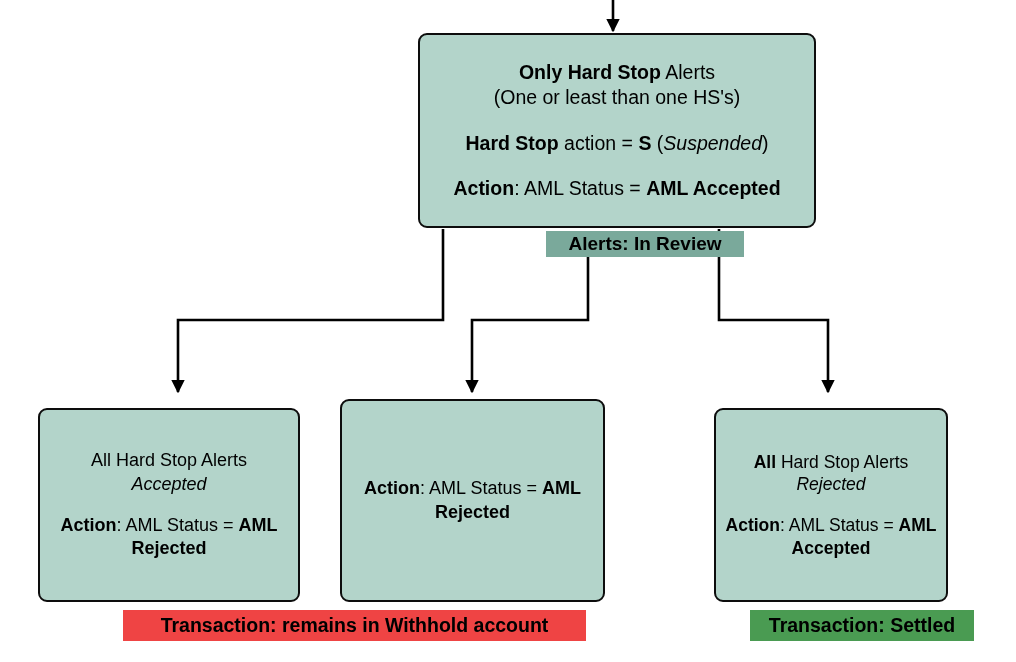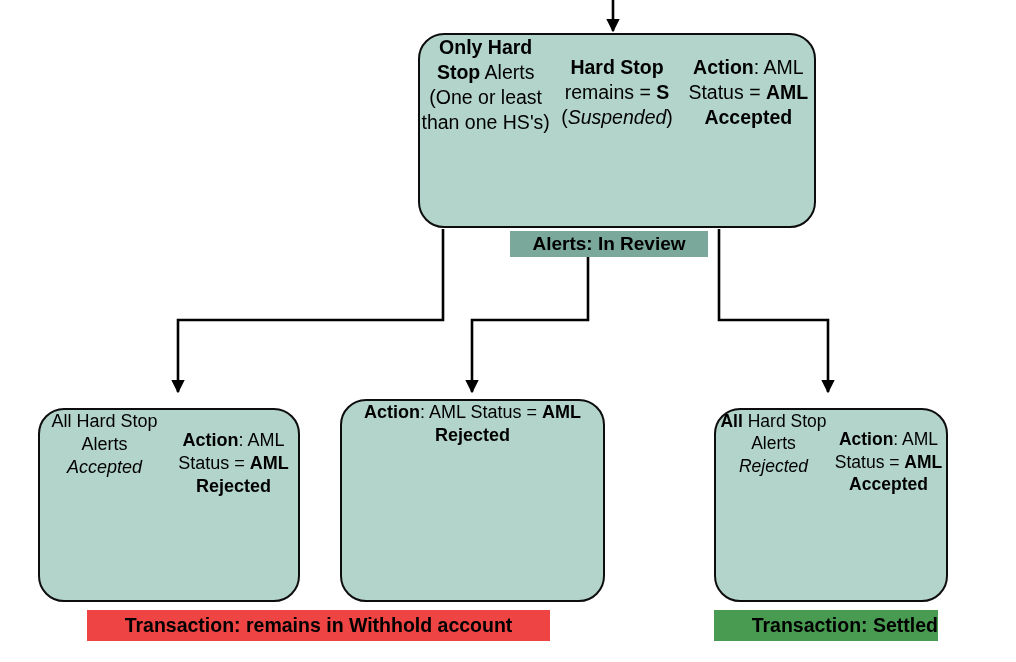--- a/index.html
+++ b/index.html
@@ -24,22 +24,24 @@
     top: 0;
     width: 1016px;
     height: 662px;
     pointer-events: none;
   }
   .node {
     position: absolute;
     box-sizing: border-box;
     background: #b3d4ca;
     border: 2.5px solid #0d0d0d;
-    border-radius: 26px;
+    border-radius: 9px;
     display: flex;
+    flex-direction: column;
+    align-items: center;
     justify-content: center;
     text-align: center;
     line-height: 1.28;
     z-index: 2;
   }
   .node .para {
     width: 100%;
   }
   .node .para + .para {
     margin-top: 1.05em;
@@ -78,20 +80,21 @@
 
   .banner {
     position: absolute;
     box-sizing: border-box;
     display: flex;
     align-items: center;
     justify-content: center;
     font-weight: bold;
     z-index: 3;
     white-space: nowrap;
+    margin-left: 36px;
   }
   #badge-review {
     left: 510px;
     top: 231px;
     width: 198px;
     height: 26px;
     background: #7aa99b;
     font-size: 19px;
   }
   #banner-withhold {
@@ -102,21 +105,20 @@
     background: #ef4444;
     font-size: 19.5px;
   }
   #banner-settled {
     left: 714px;
     top: 610px;
     width: 224px;
     height: 31px;
     background: #4a9b52;
     font-size: 19.5px;
-    justify-content: flex-end;
   }
 </style>
 </head>
 <body>
 
 <div id="canvas">
 
   <svg id="wires" viewBox="0 0 1016 662" xmlns="http://www.w3.org/2000/svg">
     <defs>
       <marker id="arrow" viewBox="0 0 10 10" refX="9" refY="5" markerWidth="5.2" markerHeight="5.2" orient="auto-start-reverse">
@@ -134,21 +136,21 @@
       <path d="M 719 229 L 719 320 L 828 320 L 828 392" marker-end="url(#arrow)"></path>
     </g>
   </svg>
 
   <div class="node" id="node-main">
     <div class="para">
       <span class="b">Only Hard Stop</span><span> Alerts</span><br>
       <span>(One or least than one HS's)</span>
     </div>
     <div class="para">
-      <span class="b">Hard Stop</span><span> remains = </span><span class="b">S</span><span> (</span><span class="i">Suspended</span><span>)</span>
+      <span class="b">Hard Stop</span><span> action = </span><span class="b">S</span><span> (</span><span class="i">Suspended</span><span>)</span>
     </div>
     <div class="para">
       <span class="b">Action</span><span>: AML Status = </span><span class="b">AML Accepted</span>
     </div>
   </div>
 
   <div class="banner" id="badge-review">
     <span>Alerts: In Review</span>
   </div>
 

